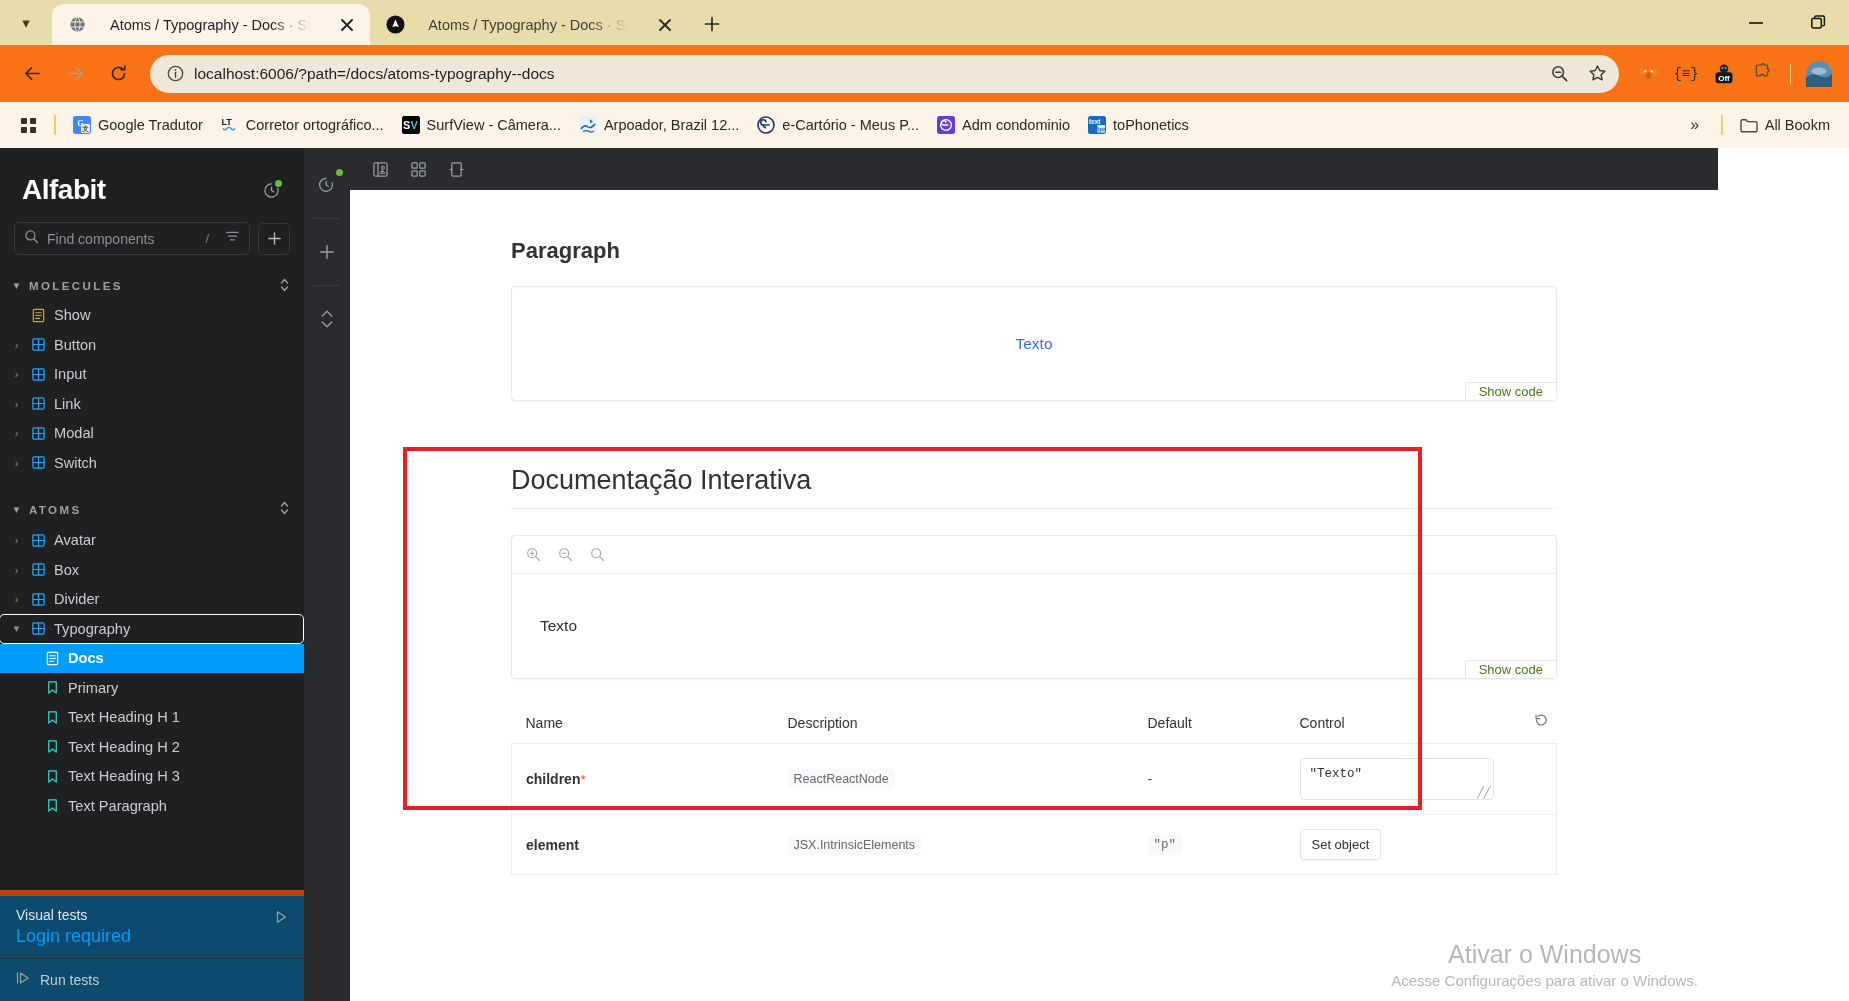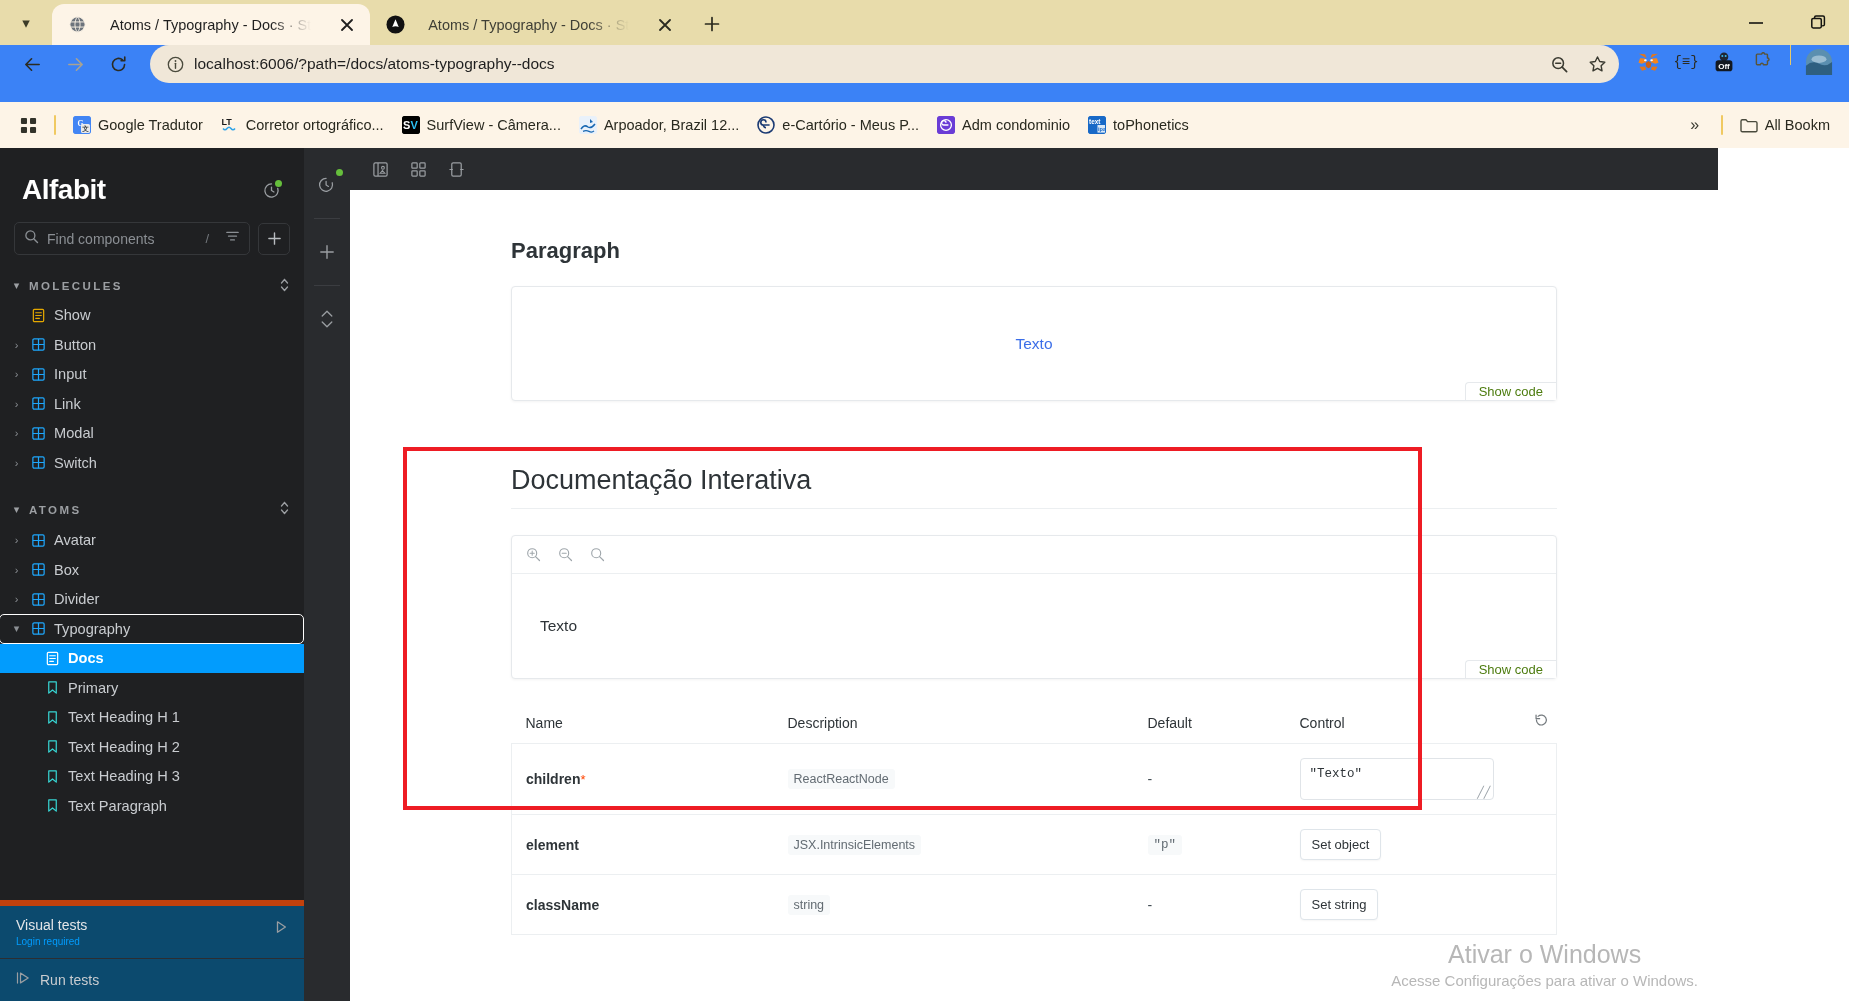--- a/index.html
+++ b/index.html
@@ -74,22 +74,23 @@
     height: 45px; display: flex; align-items: center;
   }
   .win-btn {
     width: 62px; height: 45px;
     display: flex; align-items: center; justify-content: center;
     color: #1a1a12;
   }
 
   .toolbar {
     height: 57px;
-    background: #3b82f6;
+    background: #f97316;
     display: flex;
+    align-items: center;
     padding: 0 13px;
     gap: 4px;
   }
   .nav-btn {
     width: 39px; height: 39px; border-radius: 50%;
     display: flex; align-items: center; justify-content: center;
     color: #2b2b22;
     flex: 0 0 39px;
   }
   .nav-btn.disabled { color: #a9a291; }
@@ -273,21 +274,21 @@
   .sb-foot {
     border-top: 6px solid #c2410c;
     background: #0c4a6e;
   }
   .sb-vt {
     padding: 11px 16px 11px 16px;
     display: flex; align-items: flex-start; justify-content: space-between;
     border-bottom: 1px solid #2c2e31;
   }
   .sb-vt-title { font-size: 14px; color: #e3e5e8; }
-  .sb-vt-sub { font-size: 10px; color: #029cfd; margin-top: 3px; }
+  .sb-vt-sub { font-size: 18px; color: #029cfd; margin-top: 3px; }
   .sb-vt-play { color: #9a9ea2; font-size: 14px; padding-top: 3px; }
   .sb-runtests {
     padding: 12px 16px;
     display: flex; align-items: center; gap: 9px;
   }
   .sb-runtests .lbl { font-size: 14px; color: #c9ccd0; }
 
   
   .sb-rail {
     width: 46px;
@@ -1127,32 +1128,20 @@
                   <td>
                     <span class="type-chip">JSX.IntrinsicElements</span>
                   </td>
                   <td>
                     <span class="default-chip">"p"</span>
                   </td>
                   <td>
                     <button class="btn-set">Set object</button>
                   </td>
                 </tr>
-                <tr>
-                  <td>
-                    <span class="arg-name">className</span>
-                  </td>
-                  <td>
-                    <span class="type-chip">string</span>
-                  </td>
-                  <td class="default-cell">-</td>
-                  <td>
-                    <button class="btn-set">Set string</button>
-                  </td>
-                </tr>
               </tbody>
             </table>
           </div>
 
         </div>
 
         <div class="win-watermark">
           <div class="wm-title">Ativar o Windows</div>
           <div class="wm-sub">Acesse Configurações para ativar o Windows.</div>
         </div>

